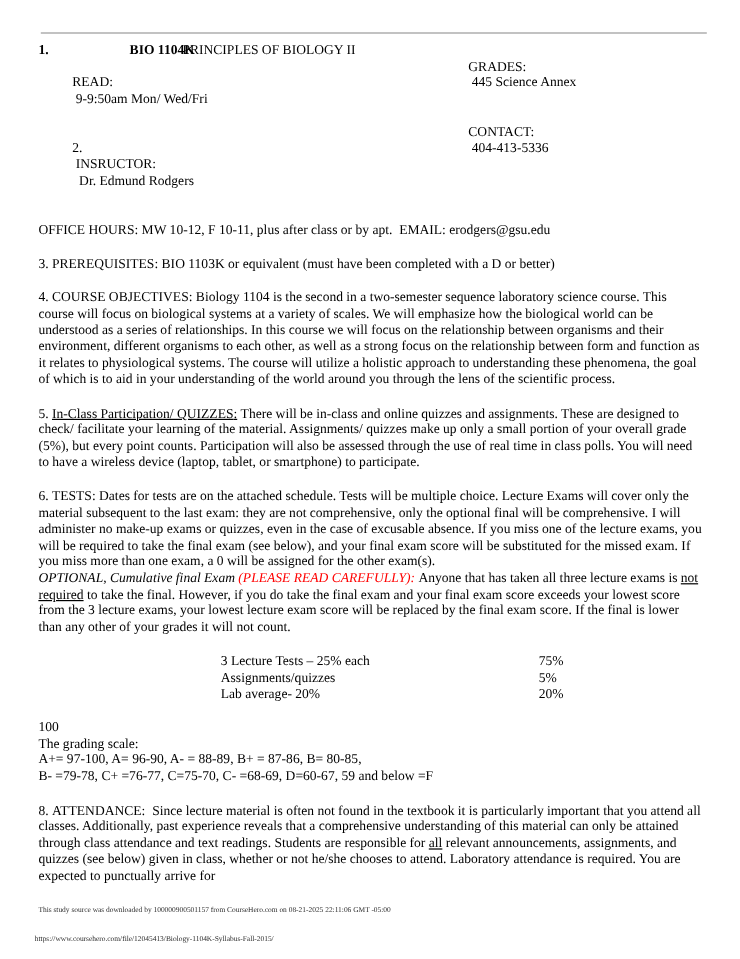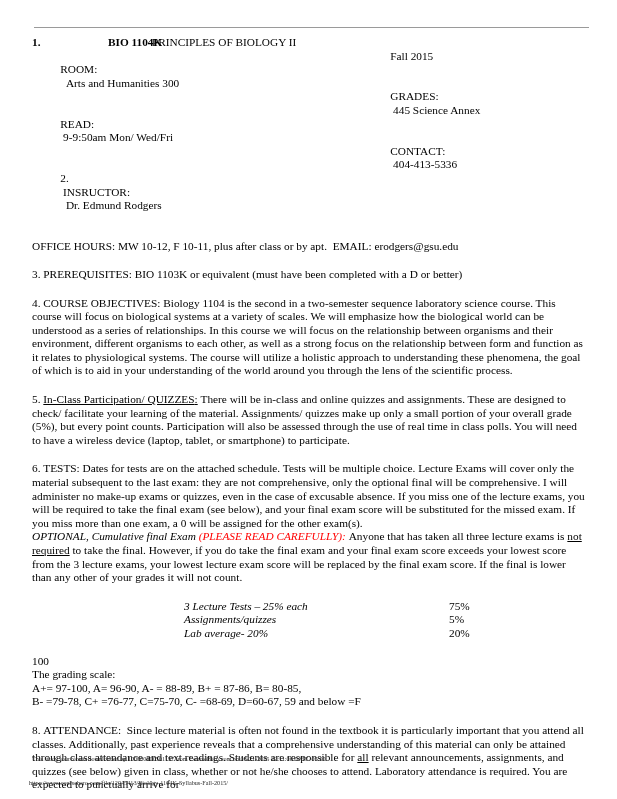--- a/index.html
+++ b/index.html
@@ -64,21 +64,21 @@
     margin: 0;
     border-collapse: collapse;
     margin-left: 152px;
   }
   .grade-table td {
     padding: 0;
     font-size: 11.3px;
     line-height: 13.6px;
     vertical-align: top;
   }
-  .grade-table td.desc { width: 265px; font-style: italic; }
+  .grade-table td.desc { width: 265px; }
   .grade-table td.pct { width: 100px; }
 
   .hundred { margin-left: 90px; }
   .scale-label { margin-left: 40px; }
   .scale-line1 { margin-left: 80px; }
   .scale-line2 { margin-left: 103px; }
 
   
   .footer {
     position: absolute;
@@ -115,43 +115,36 @@
   <div class="content">
 
     <div class="hdr">
       <div class="hdr-left">
 
         <div class="title-row">
           <span class="title-num">1.</span>
           <span class="title-main">BIO 1104K</span>
         </div>
 
-        <div class="hdr-line">
-          <span>ROOM:</span>
-          <span>&nbsp;&nbsp;</span><span>Arts and Humanities 300</span>
-        </div>
 
         <div class="hdr-line">
           <b>READ:</b>
           <span>&nbsp;</span><span>9-9:50am Mon/ Wed/Fri</span>
         </div>
 
         <div class="hdr-line">
           <b>2.</b>
           <b>&nbsp;</b><b>INSRUCTOR:</b>
           <span>&nbsp;&nbsp;</span><span>Dr. Edmund Rodgers</span>
         </div>
 
       </div>
 
       <div class="hdr-right">
 
-        <div class="hdr-line">
-          <b>Fall 2015</b>
-        </div>
 
 
         <div class="hdr-line">
           <span>GRADES:</span>
           <span>&nbsp;</span><span>445 Science Annex</span>
         </div>
 
         <div class="hdr-line">
           <span>CONTACT:</span>
           <span>&nbsp;</span><span>404-413-5336</span>

